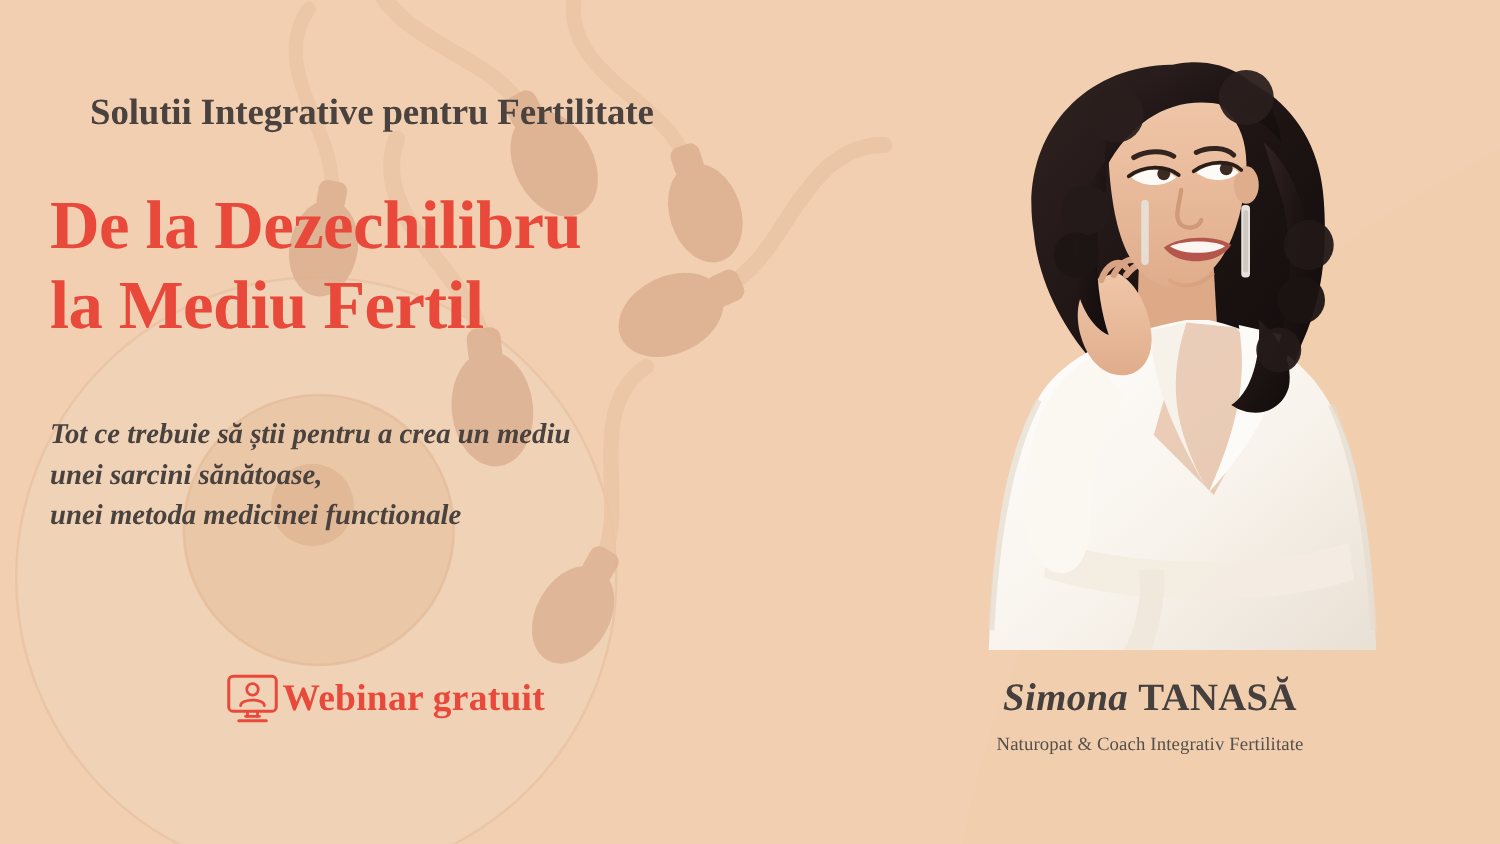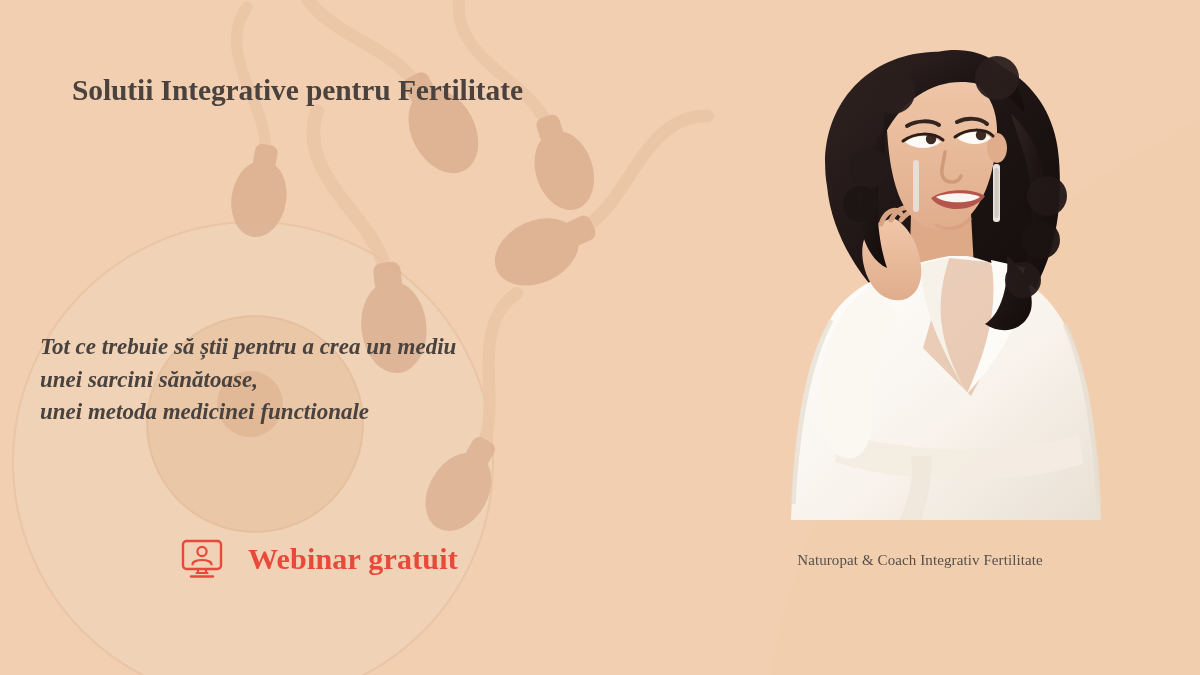--- a/index.html
+++ b/index.html
@@ -55,21 +55,21 @@
     color:#49423e;
   }
   .subcopy span { display:block; }
 
   
   .badge {
     position:absolute;
     left:180px; top:537px;
     display:flex;
     align-items:center;
-    gap:24px;
+    gap:2px;
   }
   .badge-icon { width:44px; height:44px; display:block; flex:0 0 auto; }
   .badge-label {
     font-size:30px;
     font-weight:700;
     color:#e8493a;
     letter-spacing:0.2px;
     white-space:nowrap;
   }
 
@@ -270,20 +270,24 @@
         <circle cx="158" cy="74" r="22" fill="#2a1f1e" opacity="0.95"></circle>
         <circle cx="262" cy="60" r="22" fill="#2a1f1e" opacity="0.95"></circle>
       </g>
     </svg>
   </div>
 
   <div class="content">
 
     <div class="kicker">Solutii Integrative pentru Fertilitate</div>
 
+    <div class="headline">
+      <span>De la Dezechilibru</span>
+      <span>la Mediu Fertil</span>
+    </div>
 
     <div class="subcopy">
       <span>Tot ce trebuie să știi pentru a crea un mediu</span>
       <span>unei sarcini sănătoase,</span>
       <span>unei metoda medicinei functionale</span>
     </div>
 
     <div class="badge">
       <svg class="badge-icon" viewBox="0 0 44 44">
         <rect x="3" y="4" width="38" height="28" rx="3.5" fill="none" stroke="#e8493a" stroke-width="2.4"></rect>
@@ -291,16 +295,20 @@
         <path d="M 12.5 27.5 C 12.5 21.5, 31.5 21.5, 31.5 27.5" fill="none" stroke="#e8493a" stroke-width="2.2" stroke-linecap="round"></path>
         <path d="M 18 32 L 18 36 M 26 32 L 26 36" stroke="#e8493a" stroke-width="2.2" stroke-linecap="round"></path>
         <path d="M 11 39.5 L 33 39.5" stroke="#e8493a" stroke-width="2.4" stroke-linecap="round"></path>
         <path d="M 16.5 36 L 27.5 36" stroke="#e8493a" stroke-width="2.2" stroke-linecap="round"></path>
       </svg>
       <span class="badge-label">Webinar gratuit</span>
     </div>
   </div>
 
   <div class="presenter">
+    <div class="presenter-name">
+      <span class="first">Simona</span>
+      <span class="last">TANASĂ</span>
+    </div>
     <div class="presenter-role">Naturopat &amp; Coach Integrativ Fertilitate</div>
   </div>
 
 </div>
 
 </body></html>

